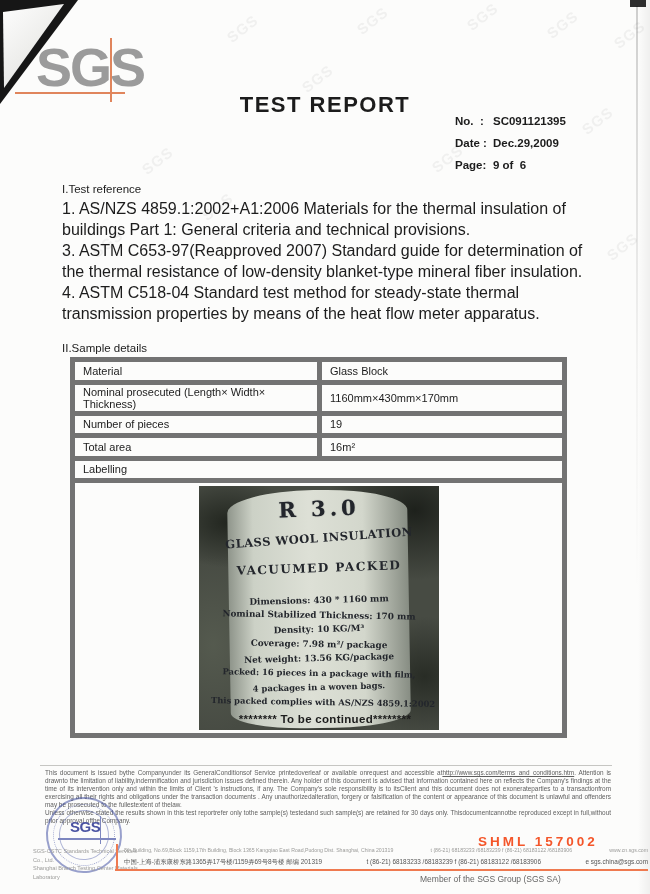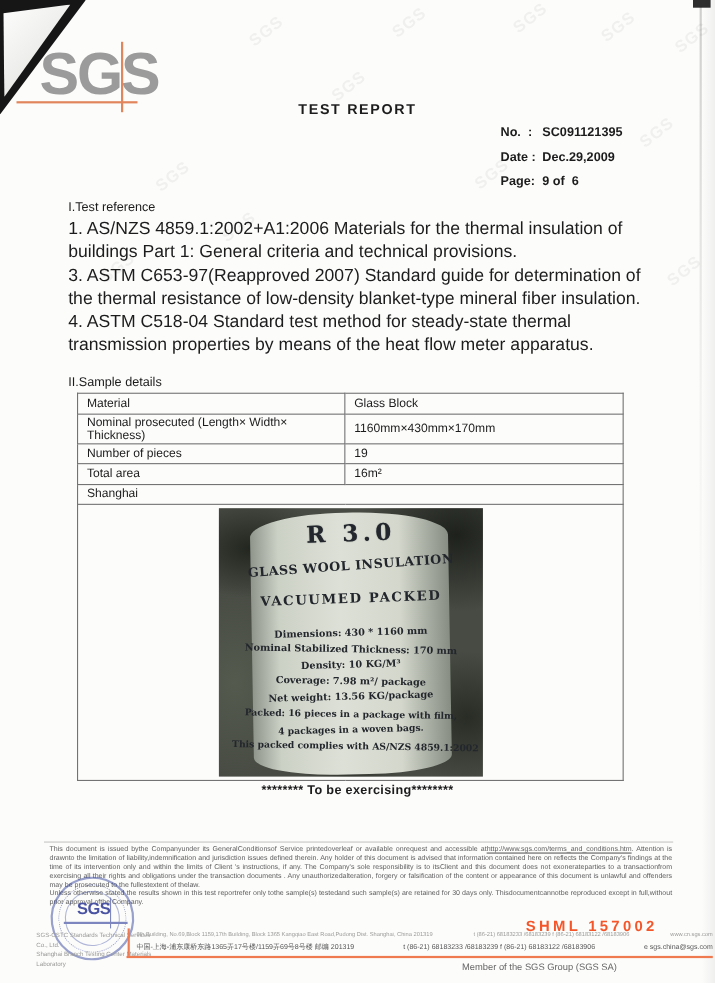--- a/index.html
+++ b/index.html
@@ -20,34 +20,34 @@
   .edge-shade{position:absolute;right:0;top:0;width:12px;height:894px;
     background:linear-gradient(to right,transparent,rgba(0,0,0,.05));}
   .wm{position:absolute;font-weight:bold;font-size:15px;color:#6b6b6b;opacity:.08;
     transform:rotate(-38deg);letter-spacing:1px;}
   
   .logo{position:absolute;left:36px;top:40px;font-size:54px;font-weight:bold;
     color:#9b9b9b;letter-spacing:-2px;line-height:1;}
   .logo-hline{position:absolute;left:15px;top:92px;width:110px;height:2px;background:#e0855c;}
   .logo-vline{position:absolute;left:110px;top:38px;width:2px;height:64px;background:#e0855c;}
   .title{position:absolute;left:0;width:650px;top:92px;text-align:center;
-    font-size:13px;font-weight:bold;letter-spacing:1.5px;}
+    font-size:22px;font-weight:bold;letter-spacing:1.5px;}
   .meta{position:absolute;left:455px;top:110px;font-size:11.5px;font-weight:bold;line-height:22px;}
   .meta-row{display:flex;}
   .meta-row span{white-space:pre;}
   .meta-label{width:38px;}
   
   .sec1-head{position:absolute;left:62px;top:183px;font-size:11.5px;}
   .sec1-body{position:absolute;left:62px;top:198px;width:532px;font-size:16px;line-height:21px;}
   .sec1-body p{margin:0;}
   
   .sec2-head{position:absolute;left:62px;top:342px;font-size:11.5px;}
   table.sample{position:absolute;left:70px;top:357px;width:497px;
     border-collapse:collapse;font-size:11px;}
-  table.sample td{border:1px solid #737373;padding:1px 8px;height:15.5px;vertical-align:middle;}
+  table.sample td{border:5px solid #737373;padding:1px 8px;height:15.5px;vertical-align:middle;}
   td.c1{width:226px;}
   td.photo-cell{height:248px;padding:0;text-align:center;vertical-align:middle;}
   
   .photo{position:relative;width:240px;height:244px;margin:2px auto;
     background-color:#474b43;
     background-image:
       radial-gradient(ellipse 70px 45px at 12% 15%,rgba(14,18,12,.65),transparent),
       radial-gradient(ellipse 90px 70px at 90% 10%,rgba(12,15,11,.7),transparent),
       radial-gradient(ellipse 60px 90px at 6% 65%,rgba(110,118,100,.35),transparent),
       radial-gradient(ellipse 70px 60px at 94% 78%,rgba(20,24,18,.6),transparent),
@@ -161,21 +161,21 @@
       </tr>
       <tr>
         <td class="c1">Number of pieces</td>
         <td>19</td>
       </tr>
       <tr>
         <td class="c1">Total area</td>
         <td>16m²</td>
       </tr>
       <tr>
-        <td colspan="2">Shanghai</td>
+        <td colspan="2">Labelling</td>
       </tr>
       <tr>
         <td colspan="2" class="photo-cell">
 
           <div class="photo">
             <div class="cyl"></div>
             <div class="cyl-text">
               <div class="lab-r">R 3.0</div>
               <div class="lab-product">GLASS WOOL INSULATION</div>
               <div class="lab-pack">VACUUMED PACKED</div>
@@ -189,21 +189,21 @@
                 <div>4 packages in a woven bags.</div>
                 <div>This packed complies with AS/NZS 4859.1:2002</div>
               </div>
             </div>
           </div>
         </td>
       </tr>
     </tbody>
   </table>
 
-  <div class="continued">******** To be exercising********</div>
+  <div class="continued">******** To be continued********</div>
 
   <div class="foot-rule"></div>
   <div class="legal">
     <p><span>This document is issued bythe Companyunder its GeneralConditionsof Service printedoverleaf or available onrequest and accessible at</span><span class="lnk">http://www.sgs.com/terms_and_conditions.htm</span><span>. Attention is drawnto the limitation of liability,indemnification and jurisdiction issues defined therein. Any holder of this document is advised that information contained here on reflects the Company's findings at the time of its intervention only and within the limits of Client 's instructions, if any. The Company's sole responsibility is to itsClient and this document does not exonerateparties to a transactionfrom exercising all their rights and obligations under the transaction documents . Any unauthorizedalteration, forgery or falsification of the content or appearance of this document is unlawful and offenders may be prosecuted to the fullestextent of thelaw.</span></p>
     <p>Unless otherwise stated the results shown in this test reportrefer only tothe sample(s) testedand such sample(s) are retained for 30 days only. Thisdocumentcannotbe reproduced except in full,without prior approval ofthe Company.</p>
   </div>
 
   <div class="stamp">
     <div class="ring-o"></div>
     <div class="ring-m"></div>

